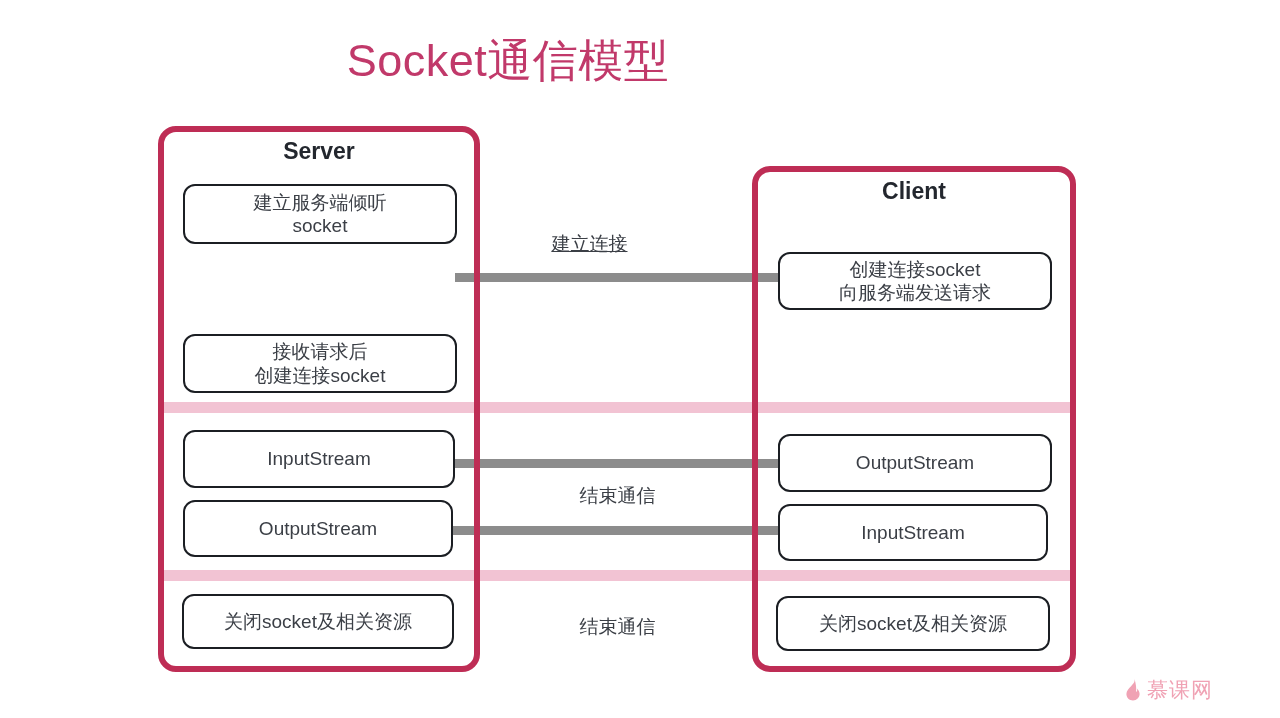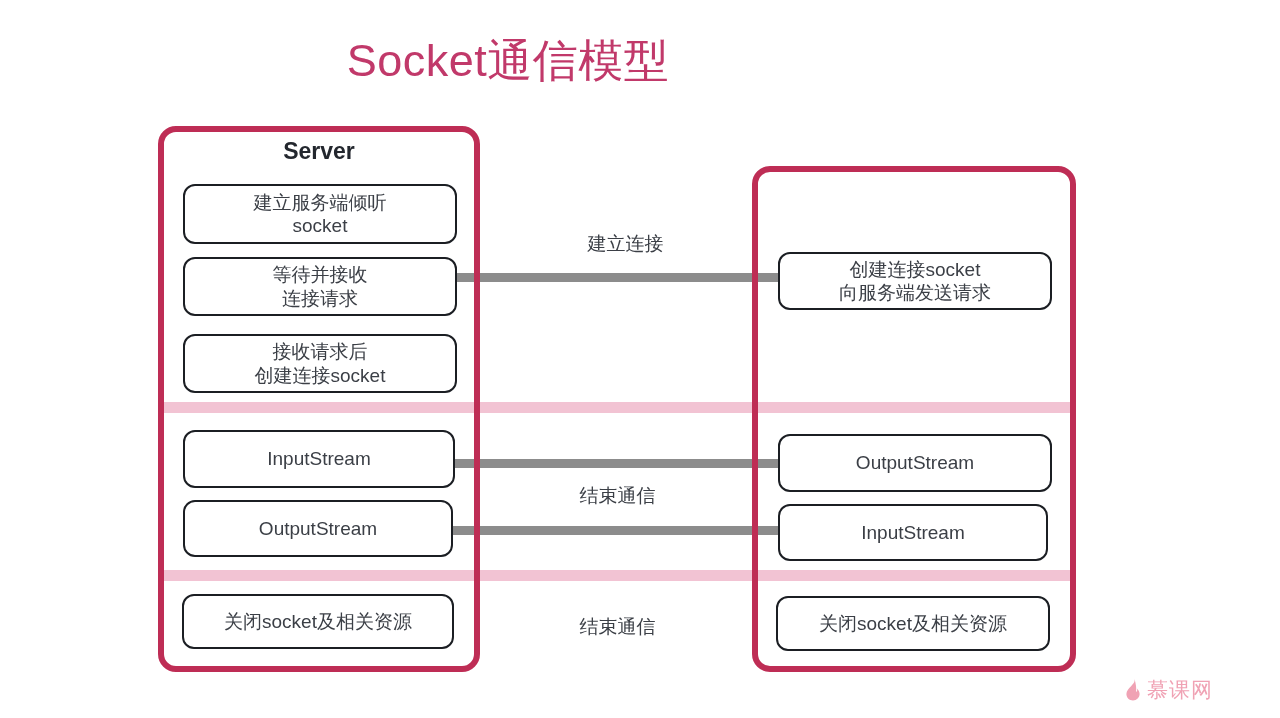--- a/index.html
+++ b/index.html
@@ -56,21 +56,21 @@
 
   
   .phase-label {
     position: absolute;
     text-align: center;
     font-size: 19px;
     color: #3b3f46;
     z-index: 3;
     white-space: nowrap;
   }
-  #label-connect  { left: 508px; top: 231px; width: 235px; }
+  #label-connect  { left: 472px; top: 231px; width: 235px; text-decoration: underline; }
   #label-comm     { left: 500px; top: 483px; width: 235px; }
   #label-close    { left: 500px; top: 614px; width: 235px; }
 
   
   .panel {
     position: absolute;
     border: 6px solid #be2d55;
     border-radius: 18px;
     background: transparent;
     box-sizing: border-box;
@@ -168,26 +168,20 @@
 
   <div id="panel-server" class="panel"></div>
   <div id="title-server" class="panel-title">Server</div>
 
   <div id="step-s1" class="step">
     <span>
         <span class="txt">建立服务端倾听</span>
         <span class="txt">socket</span>
       </span>
   </div>
-  <div id="step-s2" class="step">
-    <span>
-        <span class="txt">等待并接收</span>
-        <span class="txt">连接请求</span>
-      </span>
-  </div>
   <div id="step-s3" class="step">
     <span>
         <span class="txt">接收请求后</span>
         <span class="txt">创建连接socket</span>
       </span>
   </div>
   <div id="step-s4" class="step">
     <span>
         <span class="txt">InputStream</span>
       </span>
@@ -197,20 +191,21 @@
         <span class="txt">OutputStream</span>
       </span>
   </div>
   <div id="step-s6" class="step">
     <span>
         <span class="txt">关闭socket及相关资源</span>
       </span>
   </div>
 
   <div id="panel-client" class="panel"></div>
+  <div id="title-client" class="panel-title">Client</div>
 
   <div id="step-c1" class="step">
     <span>
         <span class="txt">创建连接socket</span>
         <span class="txt">向服务端发送请求</span>
       </span>
   </div>
   <div id="step-c2" class="step">
     <span>
         <span class="txt">OutputStream</span>

